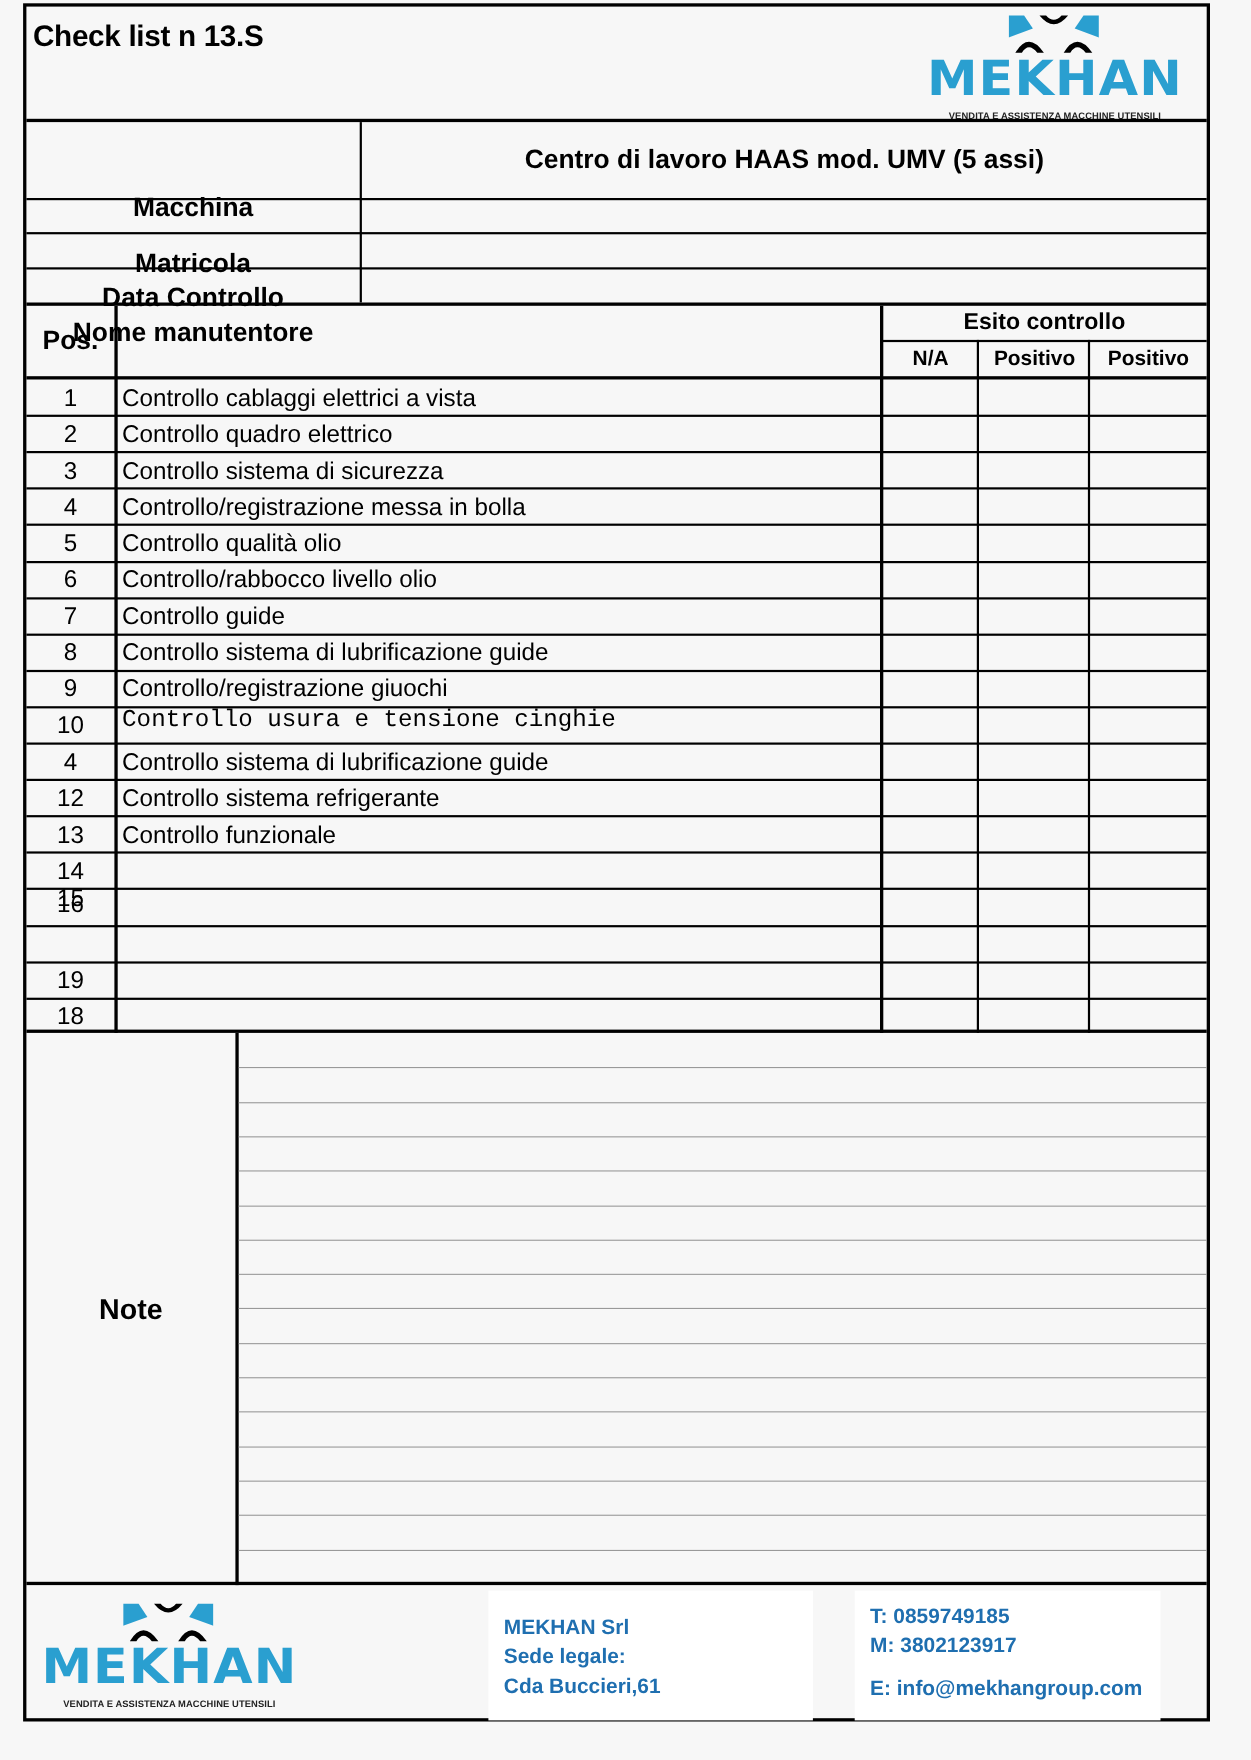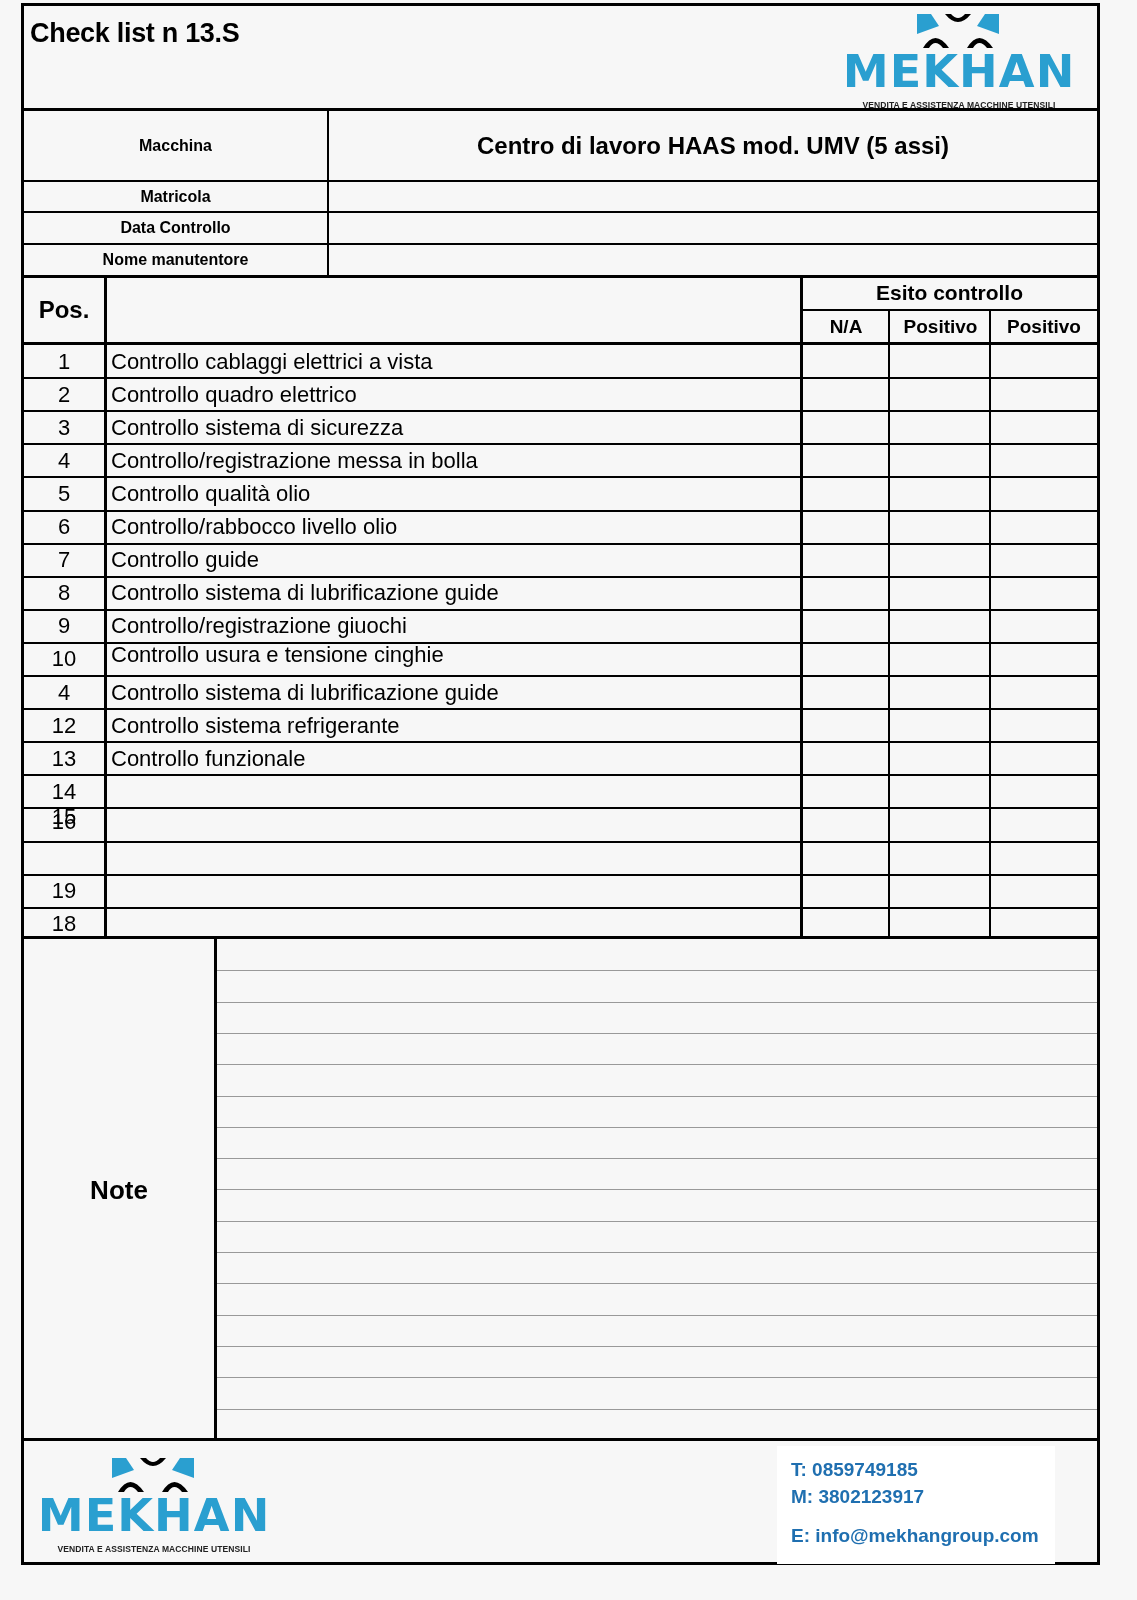--- a/index.html
+++ b/index.html
@@ -20,21 +20,21 @@
   .logo .mark { position:absolute; left:78px; top:0; width:82px; height:38px; }
   .logo .word { position:absolute; left:0; top:38px; width:240px; text-align:center;
     font-family:"DejaVu Sans", sans-serif; font-weight:bold; font-size:44px; color:#2a9fd0;
     letter-spacing:1px; line-height:44px; transform:scaleX(1.05); }
   .logo .tag { position:absolute; left:0; top:88px; width:240px; text-align:center;
     font-size:8.5px; font-weight:bold; color:#222; letter-spacing:0.1px; white-space:nowrap; }
 
   .hline { position:absolute; left:0; width:1073px; background:#000; }
   .vline { position:absolute; background:#000; }
 
-  .cell-label { position:absolute; text-align:center; font-weight:bold; font-size:16px; display:flex; align-items:center; justify-content:center; }
+  .cell-label { position:absolute; text-align:center; font-weight:bold; font-size:24px; display:flex; align-items:center; justify-content:center;margin-top:43px; }
   .machine-val { position:absolute; font-weight:bold; font-size:24px; display:flex; align-items:center; justify-content:center; }
 
   .hdr { position:absolute; font-weight:bold; display:flex; align-items:center; }
   .row-num { position:absolute; font-size:22px; display:flex; align-items:center; justify-content:center; }
   .row-text { position:absolute; font-size:22px; display:flex; align-items:center; padding-left:4px; white-space:nowrap; }
   .check-cell { position:absolute; }
 
   .note-line { position:absolute; height:1px; background:#999; }
   .note-label { position:absolute; font-weight:bold; font-size:26px; display:flex; align-items:center; justify-content:center; }
 
@@ -142,21 +142,21 @@
       <div class="check-cell" style="left:866px;top:570.7px;width:99px;height:33.1px;"></div>
       <div class="check-cell" style="left:967px;top:570.7px;width:106px;height:33.1px;"></div>
       <div class="hline" style="top:603px;height:2px;"></div>
       <div class="row-num" style="left:0;top:603.8px;width:80px;height:33.1px;">9</div>
       <div class="row-text" style="left:83px;top:603.8px;width:690px;height:33.1px;">Controllo/registrazione giuochi</div>
       <div class="check-cell" style="left:779px;top:603.8px;width:85px;height:33.1px;"></div>
       <div class="check-cell" style="left:866px;top:603.8px;width:99px;height:33.1px;"></div>
       <div class="check-cell" style="left:967px;top:603.8px;width:106px;height:33.1px;"></div>
       <div class="hline" style="top:636px;height:2px;"></div>
       <div class="row-num" style="left:0;top:636.9000000000001px;width:80px;height:33.1px;">10</div>
-      <div class="row-text" style="left:83px;top:636.9000000000001px;width:690px;height:24px;">Controllo usura e tensione cinghie</div>
+      <div class="row-text" style="left:83px;top:636.9000000000001px;width:690px;height:24px;font-family:Liberation Mono, monospace;">Controllo usura e tensione cinghie</div>
       <div class="check-cell" style="left:779px;top:636.9000000000001px;width:85px;height:33.1px;"></div>
       <div class="check-cell" style="left:866px;top:636.9000000000001px;width:99px;height:33.1px;"></div>
       <div class="check-cell" style="left:967px;top:636.9000000000001px;width:106px;height:33.1px;"></div>
       <div class="hline" style="top:669px;height:2px;"></div>
       <div class="row-num" style="left:0;top:670px;width:80px;height:33.1px;">4</div>
       <div class="row-text" style="left:83px;top:670px;width:690px;height:33.1px;">Controllo sistema di lubrificazione guide</div>
       <div class="check-cell" style="left:779px;top:670px;width:85px;height:33.1px;"></div>
       <div class="check-cell" style="left:866px;top:670px;width:99px;height:33.1px;"></div>
       <div class="check-cell" style="left:967px;top:670px;width:106px;height:33.1px;"></div>
       <div class="hline" style="top:702px;height:2px;"></div>
@@ -231,19 +231,24 @@
       <polygon points="0,2 14,2 22,14 0,22" fill="#2a9fd0"></polygon>
       <polygon points="82,2 68,2 60,14 82,22" fill="#2a9fd0"></polygon>
       <path d="M28,2 Q41,18 54,2 L48,2 Q41,10 34,2 Z" fill="#000"></path>
       <path d="M6,36 Q18,16 32,36 L26,36 Q18,26 12,36 Z" fill="#000"></path>
       <path d="M50,36 Q62,16 76,36 L70,36 Q62,26 56,36 Z" fill="#000"></path>
     </svg>
     <div class="word">MEKHAN</div>
     <div class="tag">VENDITA E ASSISTENZA MACCHINE UTENSILI</div>
   </div>
 
+  <div class="footer-box" style="left:420px; top:1440px; width:295px; height:118px;">
+    <div class="footer-text" style="left:14px; top:20px;">MEKHAN Srl</div>
+    <div class="footer-text" style="left:14px; top:47px;">Sede legale:</div>
+    <div class="footer-text" style="left:14px; top:74px;">Cda Buccieri,61</div>
+  </div>
 
   <div class="footer-box" style="left:753px; top:1440px; width:278px; height:118px;">
     <div class="footer-text" style="left:14px; top:10px;">T: 0859749185</div>
     <div class="footer-text" style="left:14px; top:37px;">M: 3802123917</div>
     <div class="footer-text" style="left:14px; top:64px;margin-top:12px;">E: info@mekhangroup.com</div>
   </div>
 </div>
 
 </body></html>

